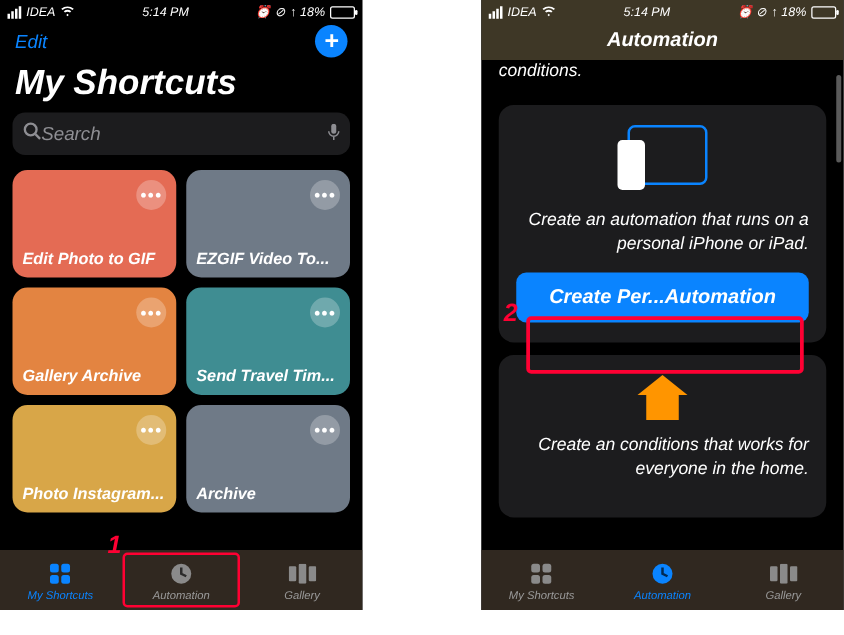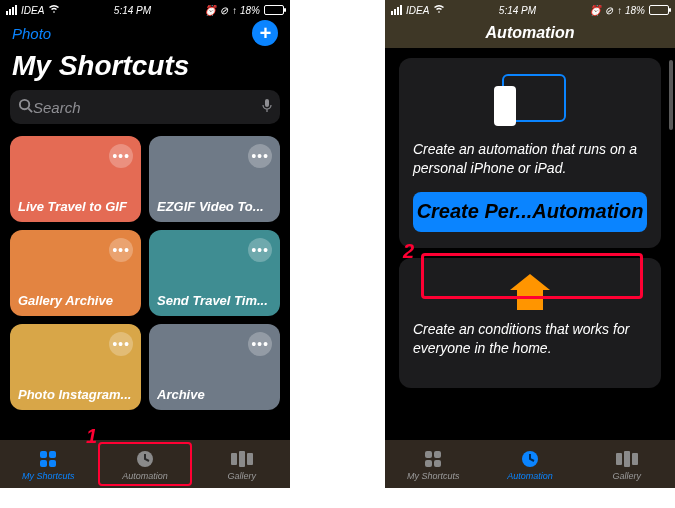--- a/index.html
+++ b/index.html
@@ -37,26 +37,26 @@
   .tab { flex:1; display:flex; flex-direction:column; align-items:center; justify-content:center; gap:1px;}
   .tab-icon { width:22px; height:22px; display:flex; align-items:center; justify-content:center;}
   .tab-label { font-size:9px; color:#9a9a9a;}
   .tab.active .tab-label { color:#0a84ff;}
   .tab.active svg *, .tab.active .tab-icon { color:#0a84ff;}
   .highlight-box{ position:absolute; border:2px solid #ff0033; border-radius:4px; pointer-events:none;}
 
   
   .right .topbar{ background:#3e3726;}
   .desc-strip{ color:#fff; font-size:14px; padding:0 14px 10px;}
-  .card { margin:10px 14px 0; background:#1c1c1e; border-radius:12px; padding:16px 14px; text-align:left;}
+  .card { margin:10px 14px 0; background:#1c1c1e; border-radius:12px; padding:16px 14px; text-align:right;}
   .card-desc{ color:#fff; font-size:14px; line-height:1.35; margin:10px 0 14px;}
   .device-glyph{ width:80px; height:56px; margin:0 auto; position:relative;}
   .ipad{ position:absolute; top:0; left:12px; width:64px; height:48px; border:2px solid #0a84ff; border-radius:6px;}
   .iphone{ position:absolute; top:12px; left:4px; width:22px; height:40px; background:#fff; border-radius:4px;}
-  .primary-btn{ background:#0a84ff; color:#000000; border-radius:8px; height:40px; display:flex; align-items:center; justify-content:center; font-size:20px; font-weight:600;margin-top:12px;}
+  .primary-btn{ background:#0a84ff; color:#ffffff; border-radius:8px; height:40px; display:flex; align-items:center; justify-content:center; font-size:16px; font-weight:600;margin-top:12px;}
   .house-glyph{ width:40px; height:36px; margin:0 auto; position:relative;}
   .house-roof{ width:0;height:0;border-left:20px solid transparent;border-right:20px solid transparent;border-bottom:16px solid #ff9500;margin:0 auto;}
   .house-body{ width:26px;height:20px;background:#ff9500;margin:0 auto;}
   .scrollbar-track{ position:absolute; right:2px; top:60px; bottom:50px; width:4px;}
   .scrollbar-thumb{ width:4px; background:#5a5a5a; border-radius:2px;}
 
   .annot{ position:absolute; color:#ff0033; font-size:20px; font-weight:700;}
 </style>
 </head>
 <body>
@@ -79,21 +79,21 @@
     </div>
     <span>5:14 PM</span>
     <div class="status-right">
       <span>⏰ ⊘</span>
       <span>↑ 18%</span>
       <span class="batt"><span class="fill" style="width:18%"></span></span>
     </div>
   </div>
 
   <div class="header-row">
-    <span class="edit-link">Photo</span>
+    <span class="edit-link">Edit</span>
     <span class="add-circle">
       <span>+</span>
     </span>
   </div>
 
   <div class="page-title">My Shortcuts</div>
 
   <div class="search">
     <span class="mag">
       <svg width="15" height="15" viewBox="0 0 16 16">
@@ -106,21 +106,21 @@
       <svg width="10" height="14" viewBox="0 0 10 14">
           <rect x="3" y="0" width="4" height="8" rx="2" fill="#8e8e93"></rect>
           <path d="M1 6a4 4 0 008 0M5 10v3" stroke="#8e8e93" stroke-width="1.2" fill="none"></path>
         </svg>
     </span>
   </div>
 
   <div class="grid">
     <div class="tile" style="background:#e46b54">
       <span class="dots">•••</span>
-      <span class="tile-label">Live Travel to GIF</span>
+      <span class="tile-label">Edit Photo to GIF</span>
     </div>
     <div class="tile" style="background:#6f7a87">
       <span class="dots">•••</span>
       <span class="tile-label">EZGIF Video To...</span>
     </div>
     <div class="tile" style="background:#e38441">
       <span class="dots">•••</span>
       <span class="tile-label">Gallery Archive</span>
     </div>
     <div class="tile" style="background:#3f8d92">
@@ -198,20 +198,21 @@
         <span class="batt"><span class="fill" style="width:18%"></span></span>
       </div>
     </div>
     <div class="header-row">
       <span style="width:24px"></span>
       <span class="center-title">Automation</span>
       <span style="width:24px"></span>
     </div>
   </div>
 
+  <div class="desc-strip">conditions.</div>
 
   <div class="card">
     <div class="device-glyph">
       <div class="ipad"></div>
         <div class="iphone"></div>
     </div>
     <div class="card-desc">Create an automation that runs on a personal iPhone or iPad.</div>
     <div class="primary-btn">Create Per...Automation</div>
   </div>
 

